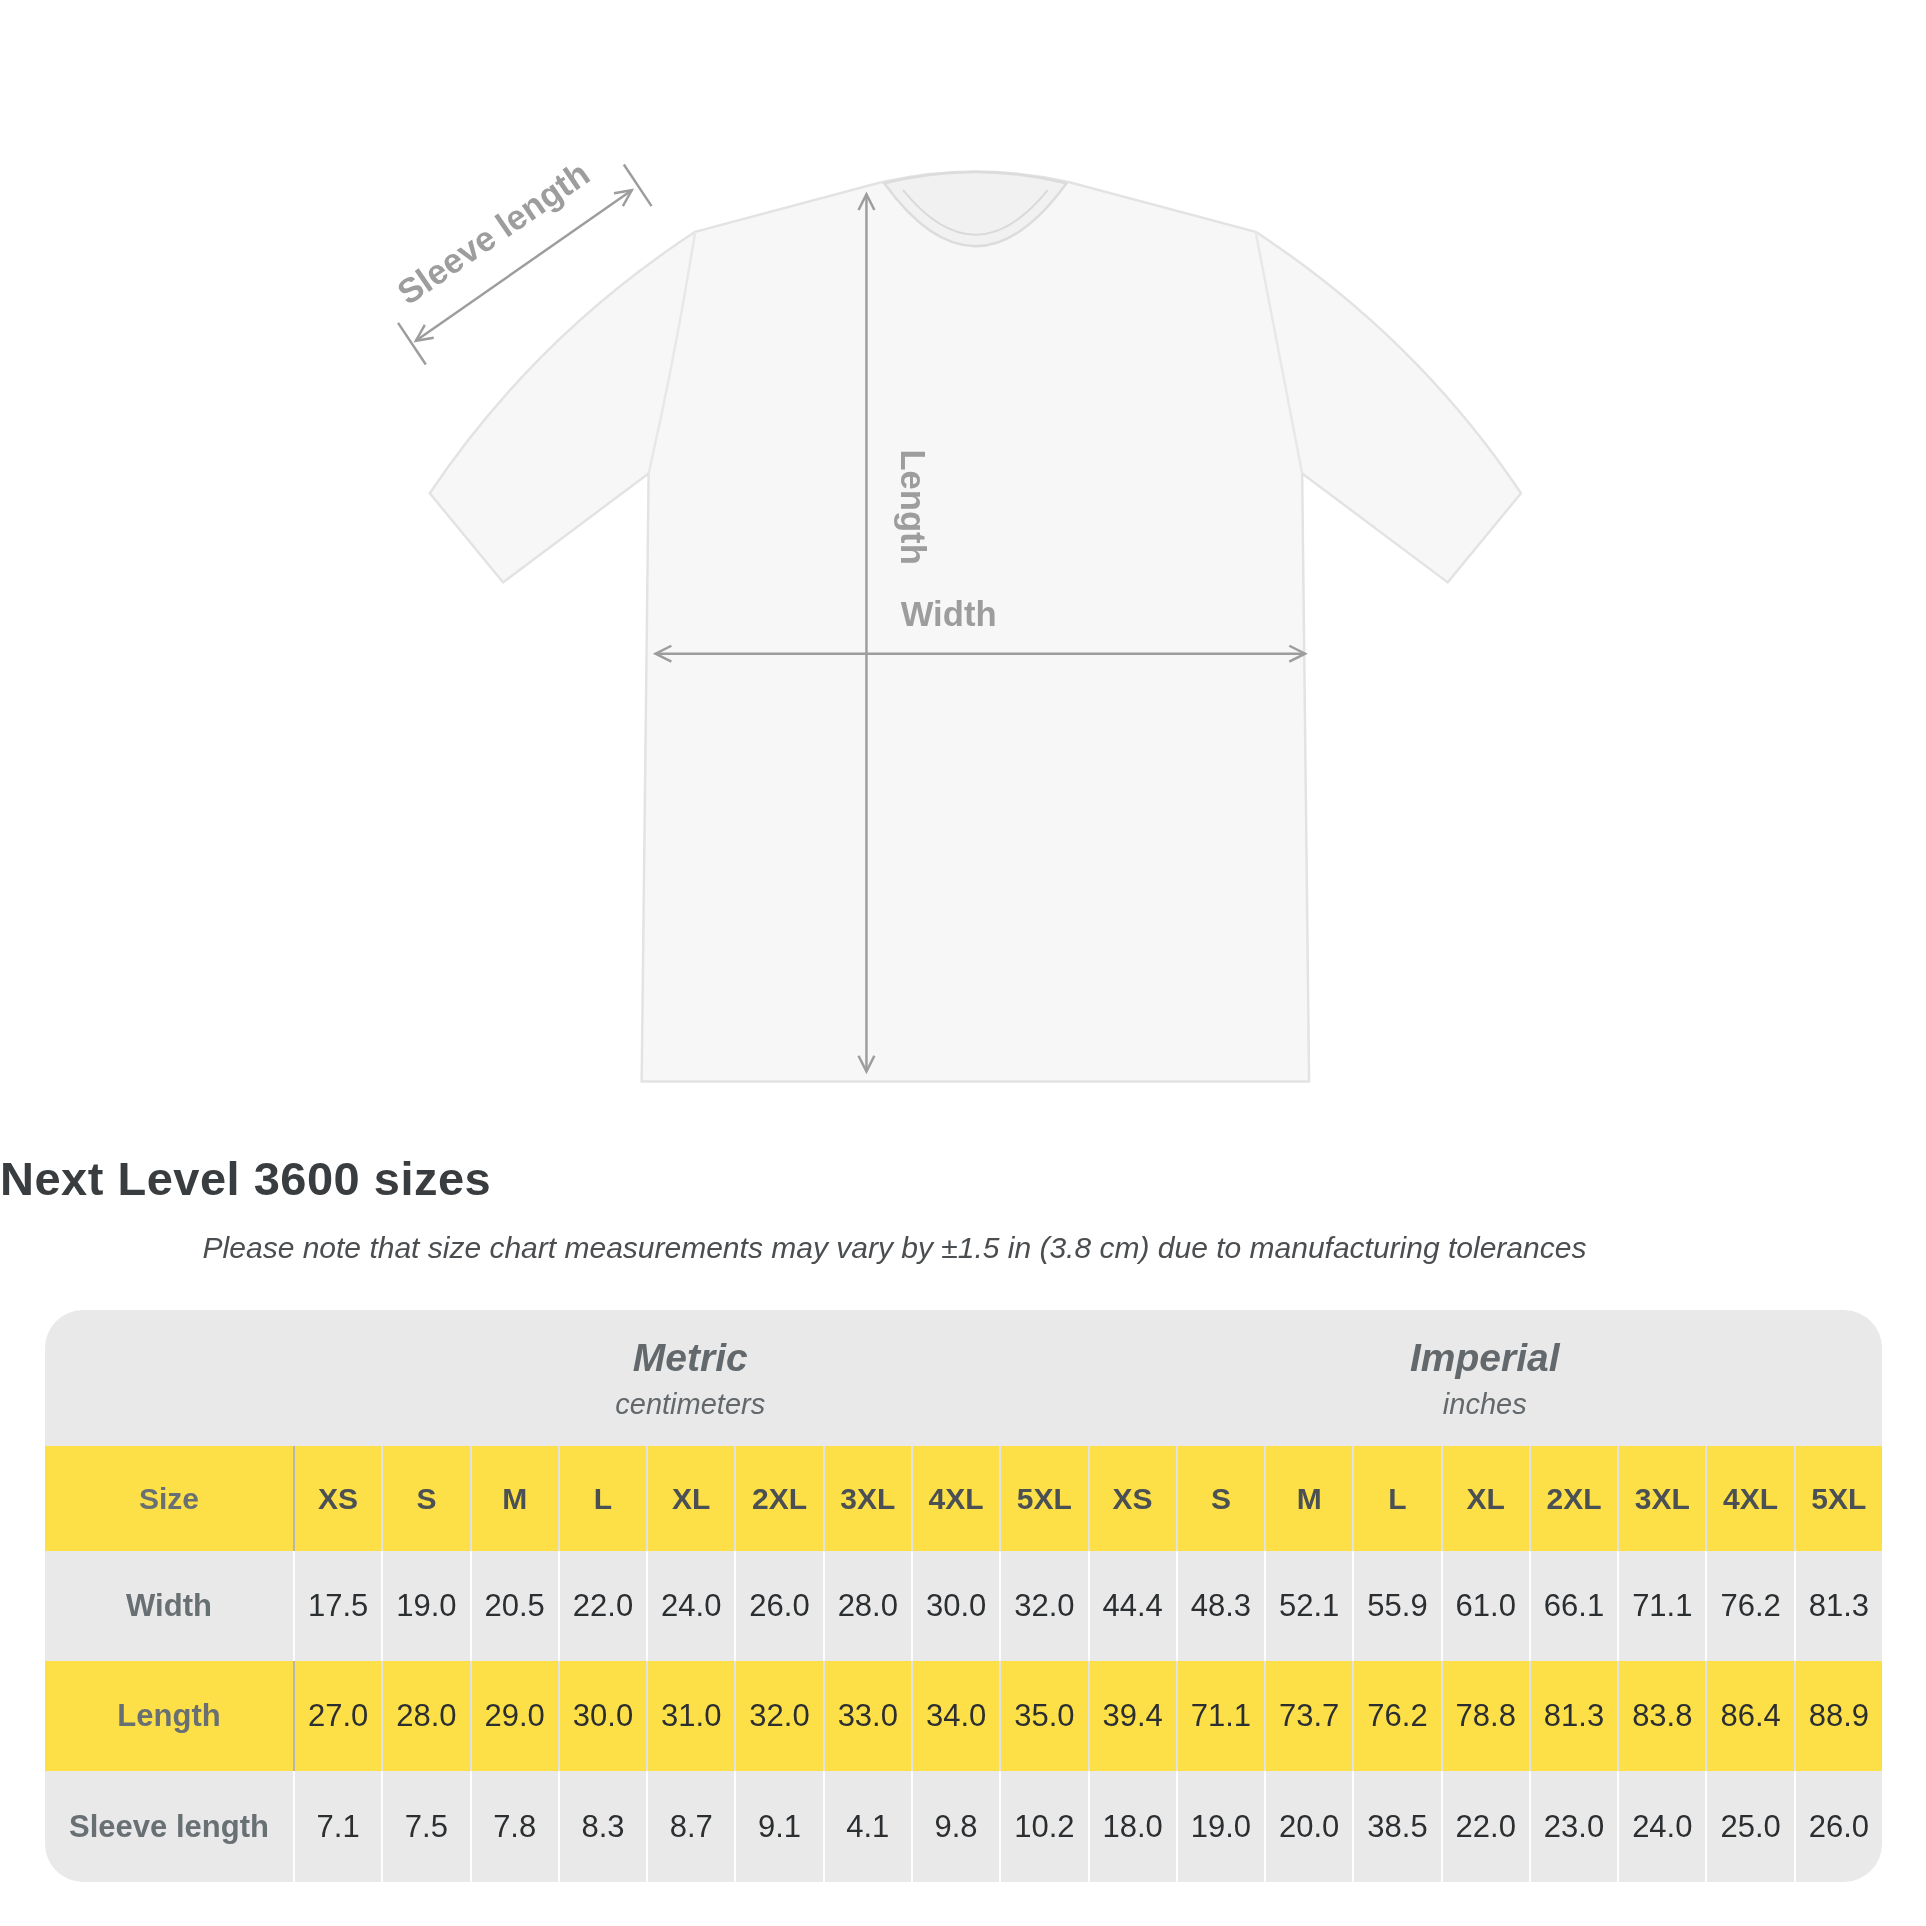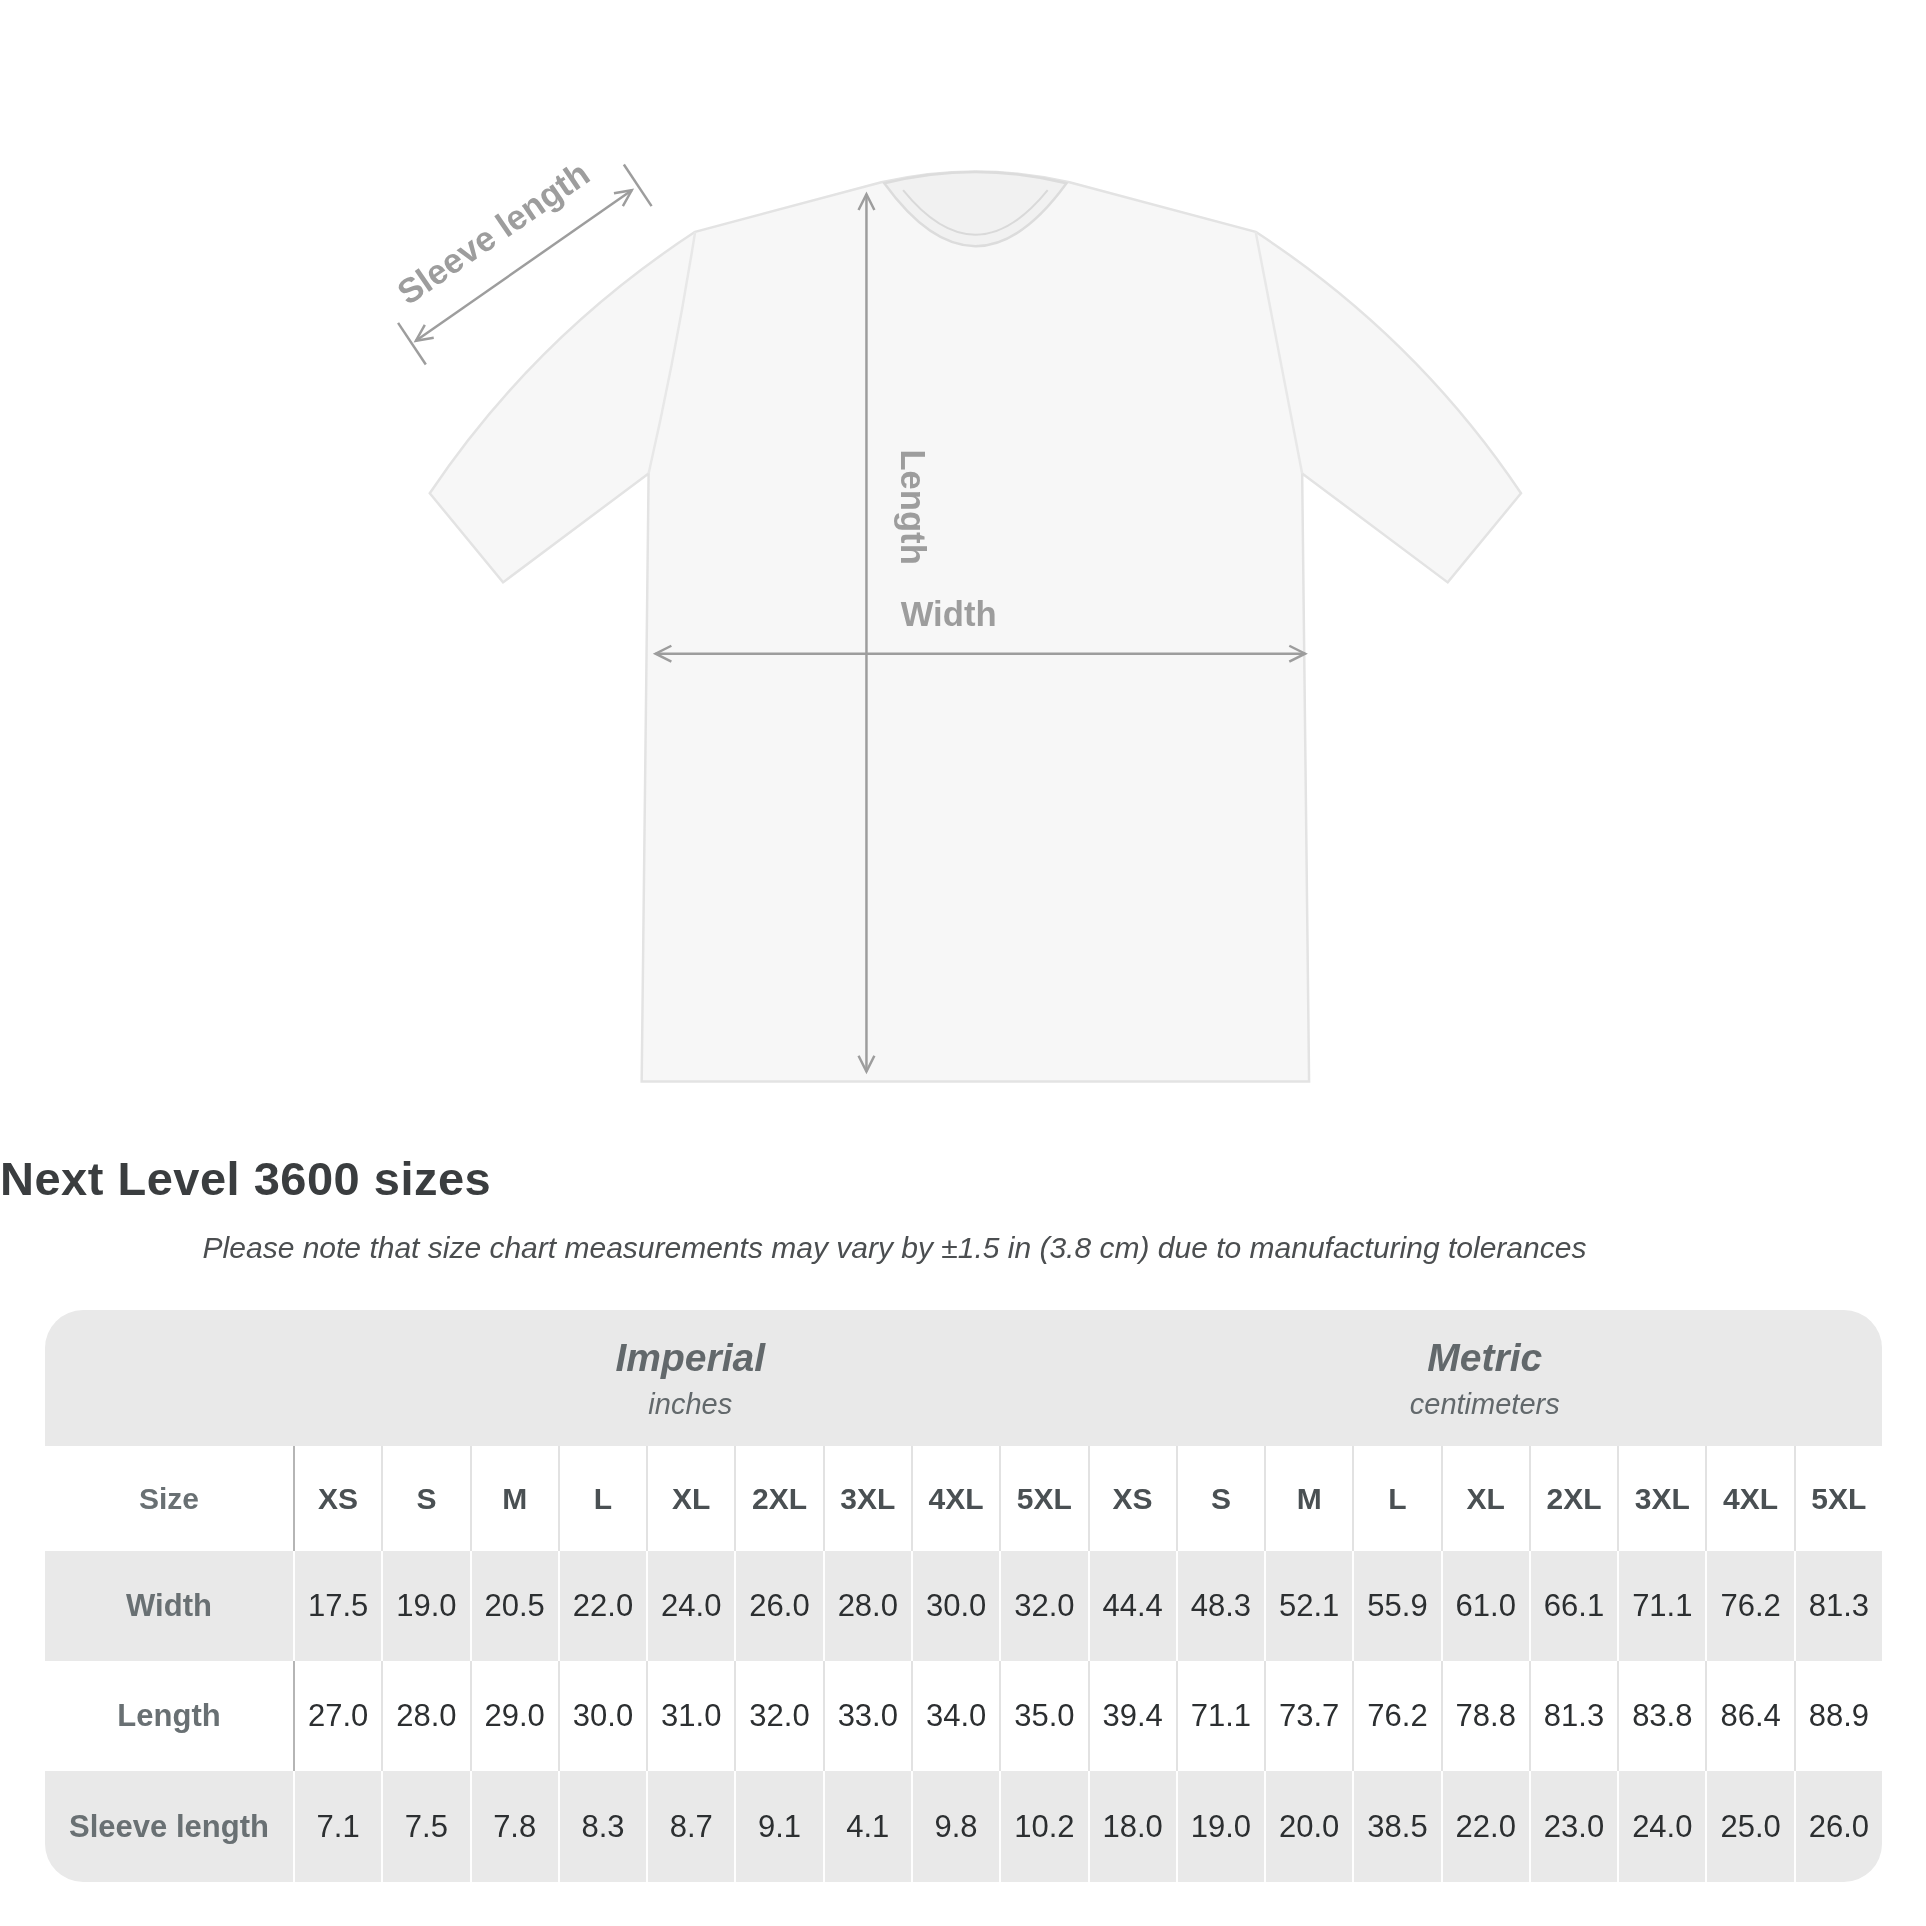--- a/index.html
+++ b/index.html
@@ -33,21 +33,21 @@
     display:grid;
     grid-template-columns:248px repeat(18,1fr);
     grid-template-rows:105px 110px 110px 111px;
   }
   .cell{
     display:flex;align-items:center;justify-content:center;
     font-size:31px;color:#2c2f31;
     border-left:2px solid rgba(255,255,255,0.95);
   }
   .cell.lbl{border-left:none;font-weight:bold;color:#697073;}
-  .row-white{background:#ffffff;border-left-color:#e2e2e2;}
+  .row-white{background:#fde047;border-left-color:#e2e2e2;}
   .row-white.first{border-left-color:#b5b5b5;}
   .row-gray{background:transparent;}
   .hdr{font-weight:bold;color:#4a5053;font-size:30px;}
 </style>
 </head>
 <body>
 
 <div class="canvas">
 
   <div class="shirt-wrap">
@@ -98,26 +98,26 @@
     </svg>
   </div>
 
   <div class="page-title">Next Level 3600 sizes</div>
   <div class="page-subtitle">Please note that size chart measurements may vary by ±1.5 in (3.8 cm) due to manufacturing tolerances</div>
 
   <div class="size-table">
     <div class="group-row">
       <div class="gspacer"></div>
       <div class="ggroup">
+        <div class="gtitle">Metric</div>
+        <div class="gunits">centimeters</div>
+      </div>
+      <div class="ggroup">
         <div class="gtitle">Imperial</div>
         <div class="gunits">inches</div>
-      </div>
-      <div class="ggroup">
-        <div class="gtitle">Metric</div>
-        <div class="gunits">centimeters</div>
       </div>
     </div>
     <div class="grid">
         <div class="cell row-white hdr lbl">Size</div>
         <div class="cell row-white hdr first">XS</div>
         <div class="cell row-white hdr">S</div>
         <div class="cell row-white hdr">M</div>
         <div class="cell row-white hdr">L</div>
         <div class="cell row-white hdr">XL</div>
         <div class="cell row-white hdr">2XL</div>

